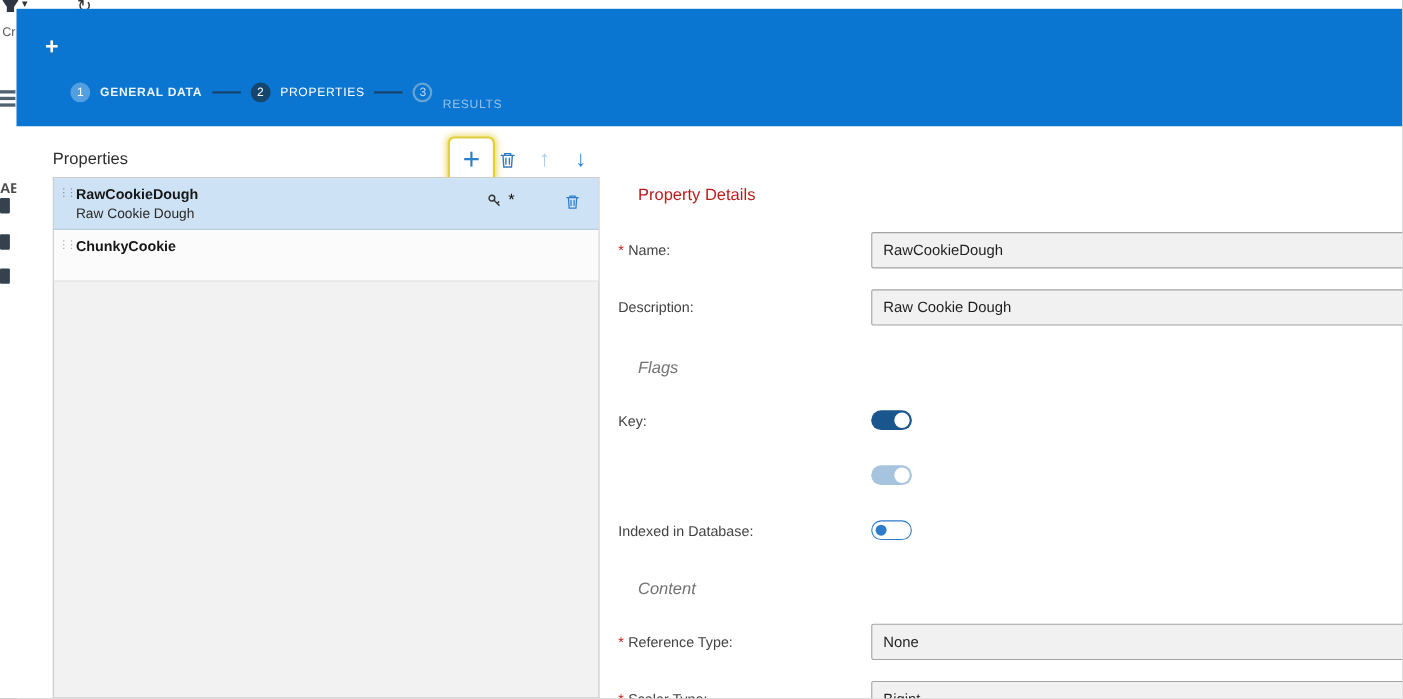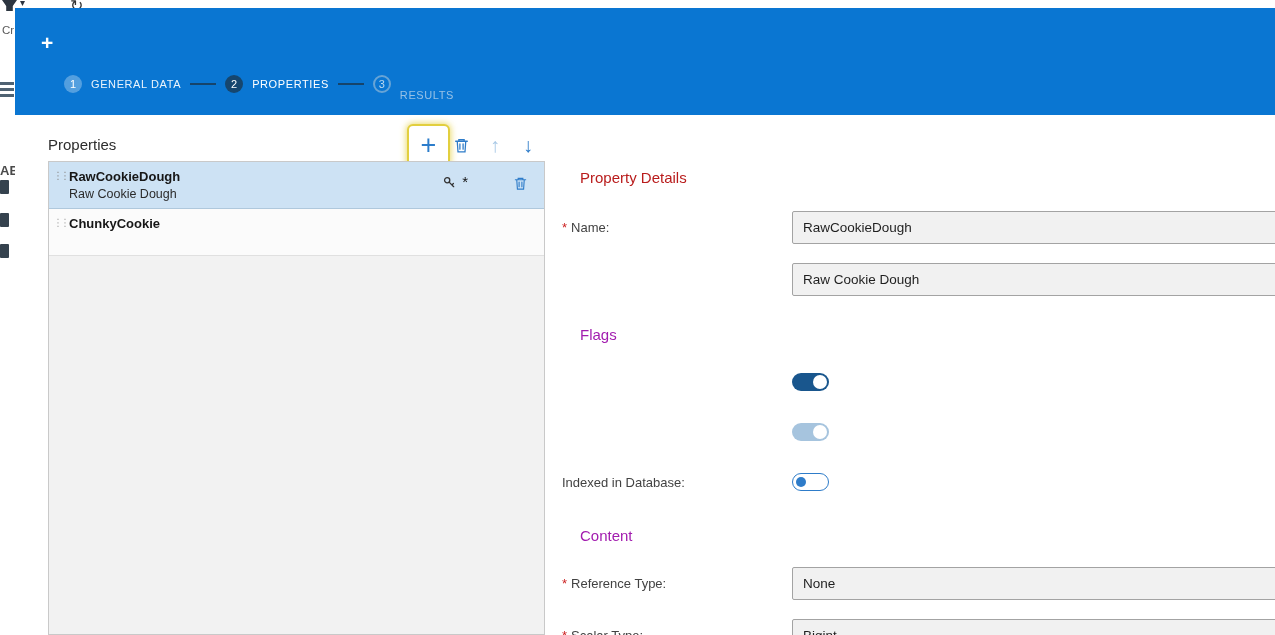--- a/index.html
+++ b/index.html
@@ -25,21 +25,21 @@
   .title-plus { color:#ffffff; font-size:21px; font-weight:bold; margin-right:13px; line-height:20px; }
   .dlg-title { color:#ffffff; font-size:17.5px; font-weight:400; }
 
   .stepper { display:flex; align-items:center; gap:9px; padding-left:49px; margin-top:20px; height:18px; }
   .step-circle { width:18px; height:18px; border-radius:50%; text-align:center; line-height:18px;
                  font-size:11px; color:#ffffff; flex:0 0 auto; }
   .step-circle.s1 { background:rgba(255,255,255,0.30); }
   .step-circle.s2 { background:#16466e; }
   .step-circle.s3 { background:transparent; border:2px solid #67a4d6; color:#bcd9f0; line-height:14px; }
   .step-label { font-size:11px; letter-spacing:0.6px; }
-  .step-label.l1 { color:#eaf3fb; }
+  .step-label.l1 { color:#eaf3fb;font-weight:bold; }
   .step-label.l2 { color:#ffffff; }
   .step-label.l3 { color:#96c1e6;margin-top:21px; }
   .step-line { width:26px; height:2px; background:#16446b; flex:0 0 auto; }
 
   .dlg-body { position:relative; height:520px; background:#ffffff; }
 
   
   .props-heading { position:absolute; left:33px; top:21px; font-size:15px; color:#2d2d2d; }
 
   .tb-plus-box { position:absolute; left:392px; top:9px; width:43px; height:43px; border:2px solid #e2cf3f;
@@ -59,21 +59,21 @@
   .drag-dots { position:absolute; left:4px; top:9px; font-size:10px; color:#8f8f8f; letter-spacing:-3px;
                line-height:10px; width:12px; white-space:nowrap; }
   .prop-name { font-size:13px; font-weight:bold; color:#161616; line-height:17px; }
   .prop-desc { font-size:12.5px; color:#2b2b2b; line-height:18px; }
   .prop-markers { position:absolute; right:76px; top:13px; display:flex; align-items:center; gap:6px; }
   .prop-asterisk { font-size:15px; color:#111; line-height:14px; }
   .prop-trash { position:absolute; right:16px; top:14px; cursor:pointer; }
 
   
   .pd-heading { position:absolute; left:565px; top:54px; font-size:15px; color:#b91c1c; }
-  .sec-heading { position:absolute; left:565px; font-size:15px; color:#a21caf; }
+  .sec-heading { position:absolute; left:565px; font-size:15px; color:#737373;font-style:italic; }
 
   .lbl { position:absolute; left:547px; width:220px; font-size:13px; color:#424242; }
   .req { color:#cc2222; margin-right:4px; }
 
   .fld { position:absolute; left:777px; width:500px; height:33px; background:#f1f1f1;
          border:1px solid #a3a3a3; border-radius:2px; font-size:13.5px; color:#1f1f1f;
          line-height:31px; padding:0 10px; cursor:text; }
 
   .toggle { position:absolute; left:777px; width:37px; height:18px; border-radius:10px; cursor:pointer; }
   .toggle .knob { position:absolute; border-radius:50%; }
@@ -163,24 +163,30 @@
 
       </div>
 
       <div class="pd-heading">Property Details</div>
 
       <div class="lbl" style="top:105px">
         <span class="req">*</span><span>Name:</span>
       </div>
       <div class="fld" style="top:96px">RawCookieDough</div>
 
+      <div class="lbl" style="top:157px">
+        <span>Description:</span>
+      </div>
       <div class="fld" style="top:148px">Raw Cookie Dough</div>
 
       <div class="sec-heading" style="top:211px">Flags</div>
 
+      <div class="lbl" style="top:260px">
+        <span>Key:</span>
+      </div>
       <span class="toggle toggle-on" style="top:258px">
           <span class="knob"></span>
         </span>
 
       <span class="toggle toggle-dis" style="top:308px">
           <span class="knob"></span>
         </span>
 
       <div class="lbl" style="top:360px">
         <span>Indexed in Database:</span>

